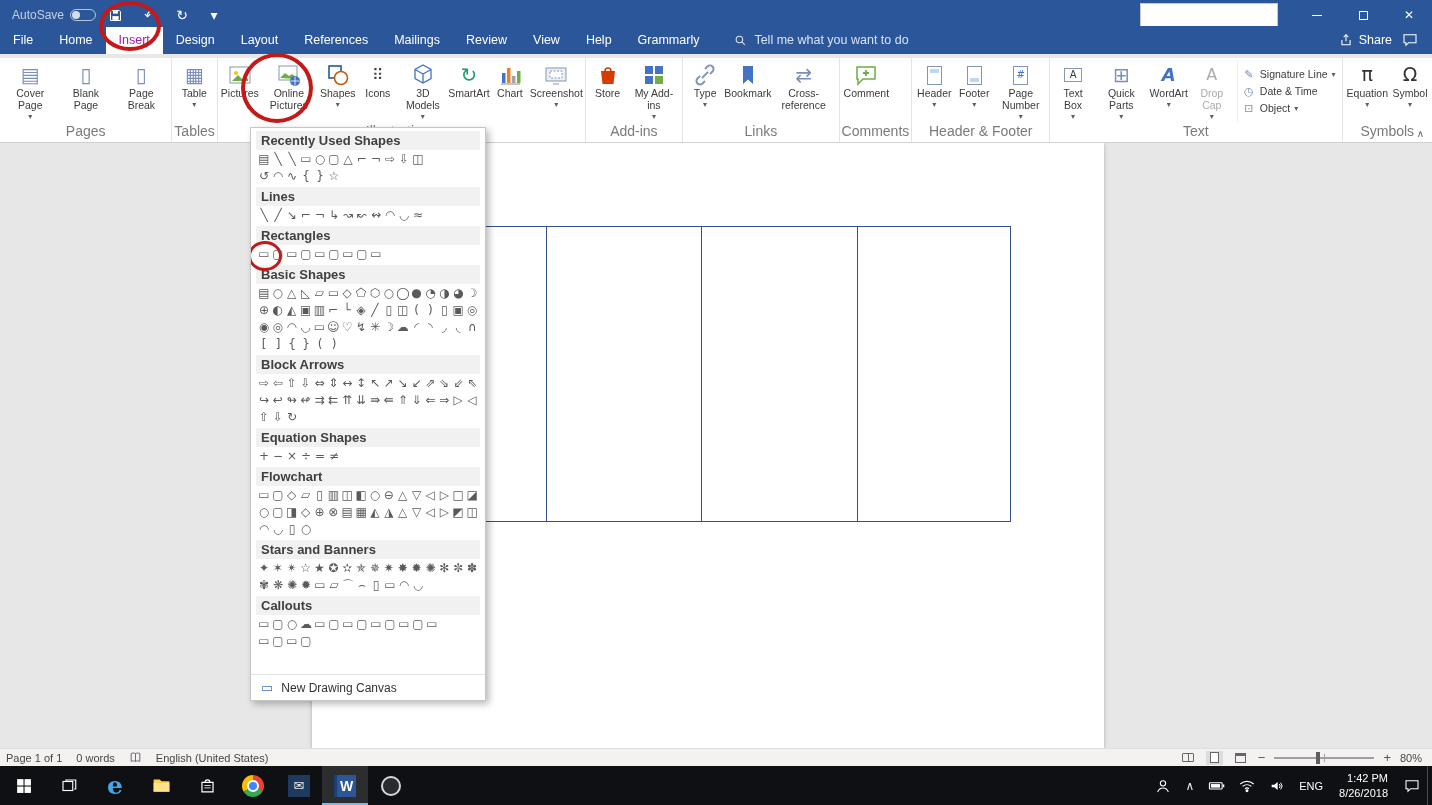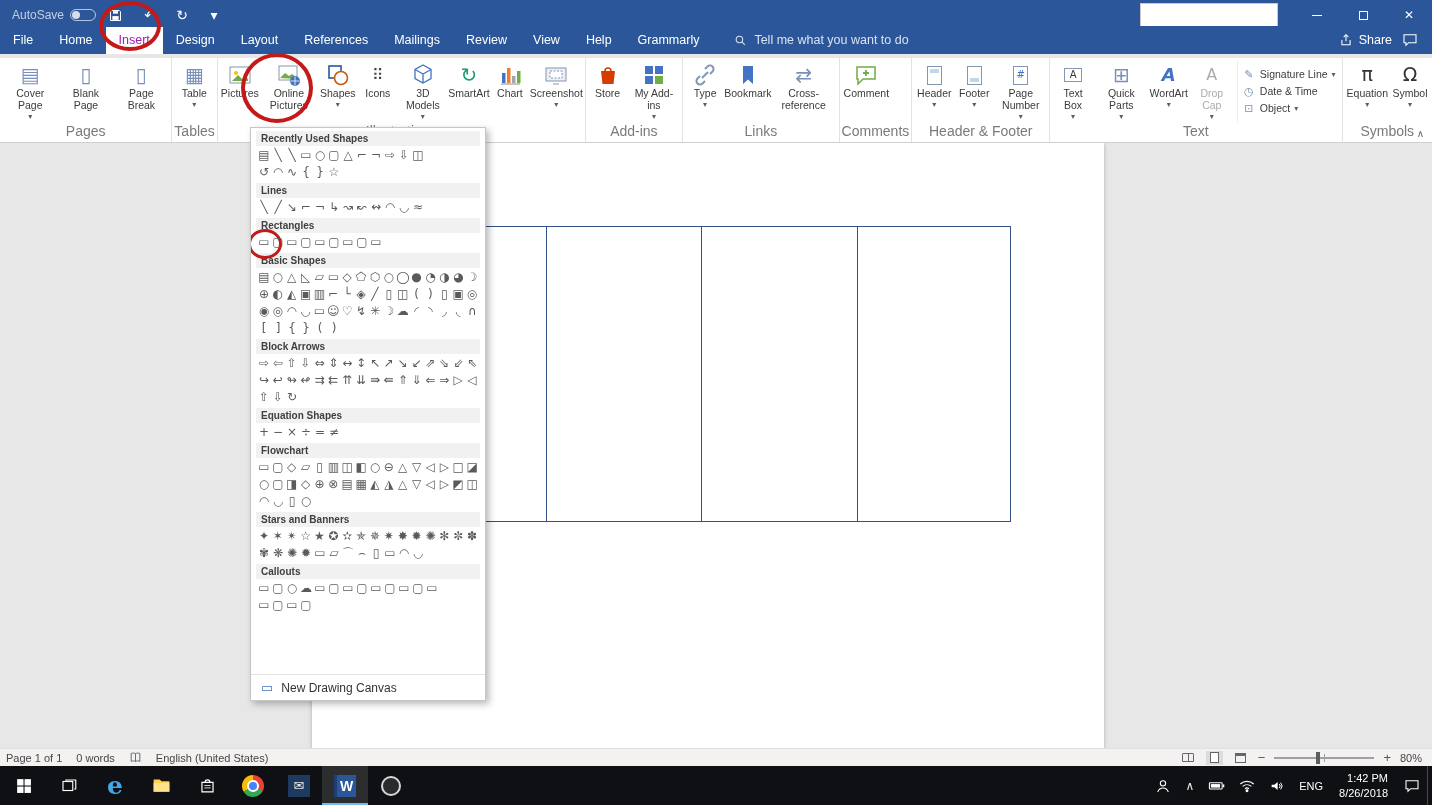--- a/index.html
+++ b/index.html
@@ -45,21 +45,21 @@
   .pg-ic { width:15px; height:19px; border:1px solid #8496b0; position:relative; background:#fff; }
   .pg-ic.hd::before { content:""; position:absolute; left:2px; right:2px; top:2px; height:4px; background:#bdd7ee; }
   .pg-ic.ft::before { content:""; position:absolute; left:2px; right:2px; bottom:2px; height:4px; background:#bdd7ee; }
   .pg-ic.num { display:flex; align-items:center; justify-content:center; font-size:10px; color:#4472c4; }
   .tbx-ic { width:18px; height:14px; border:1px solid #8496b0; display:flex; align-items:center; justify-content:center; font-size:10px; color:#3b3b3b; }
   .collapse-btn { position:absolute; right:8px; bottom:3px; font-size:10px; color:#666; font-family:"DejaVu Sans",sans-serif; }
 
   
   .shapes-menu { position:absolute; left:250px; top:127px; width:236px; height:574px; background:#fff; border:1px solid #c8c6c4; box-shadow:3px 3px 7px rgba(0,0,0,.28); z-index:300; display:flex; flex-direction:column; }
   .menu-sections { flex:1; padding:1px 5px; overflow:hidden; }
-  .msec-title { font-size:10px; font-weight:bold; color:#404040; background:#f1f1f1; padding:2px 5px; margin:2px 0 1px; }
+  .msec-title { font-size:13px; font-weight:bold; color:#404040; background:#f1f1f1; padding:2px 5px; margin:2px 0 1px; }
   .mrow { display:flex; padding:0 1px; }
   .scell { width:14px; height:17px; line-height:17px; text-align:center; font-size:12px; color:#5a5a5a; position:relative; font-family:"DejaVu Sans",sans-serif; }
   .scell.circled::after { content:""; position:absolute; left:-9px; top:-5px; width:28px; height:24px; border:3px solid #c41919; border-radius:50%; pointer-events:none; }
   .menu-footer { border-top:1px solid #e3e3e3; padding:5px 10px; display:flex; align-items:center; gap:8px; font-size:12px; color:#333; }
   .nfic { color:#4472c4; font-size:13px; font-family:"DejaVu Sans",sans-serif; }
 
   
   .doc-area { position:absolute; top:143px; left:0; width:100%; height:605px; background:#e7e7e7; }
   .page { position:absolute; left:312px; top:0; width:792px; height:605px; background:#fff; box-shadow:0 1px 4px rgba(0,0,0,.25); }
   .doc-table { position:absolute; left:78px; top:83px; width:621px; height:296px; border:1px solid #33518a; }

